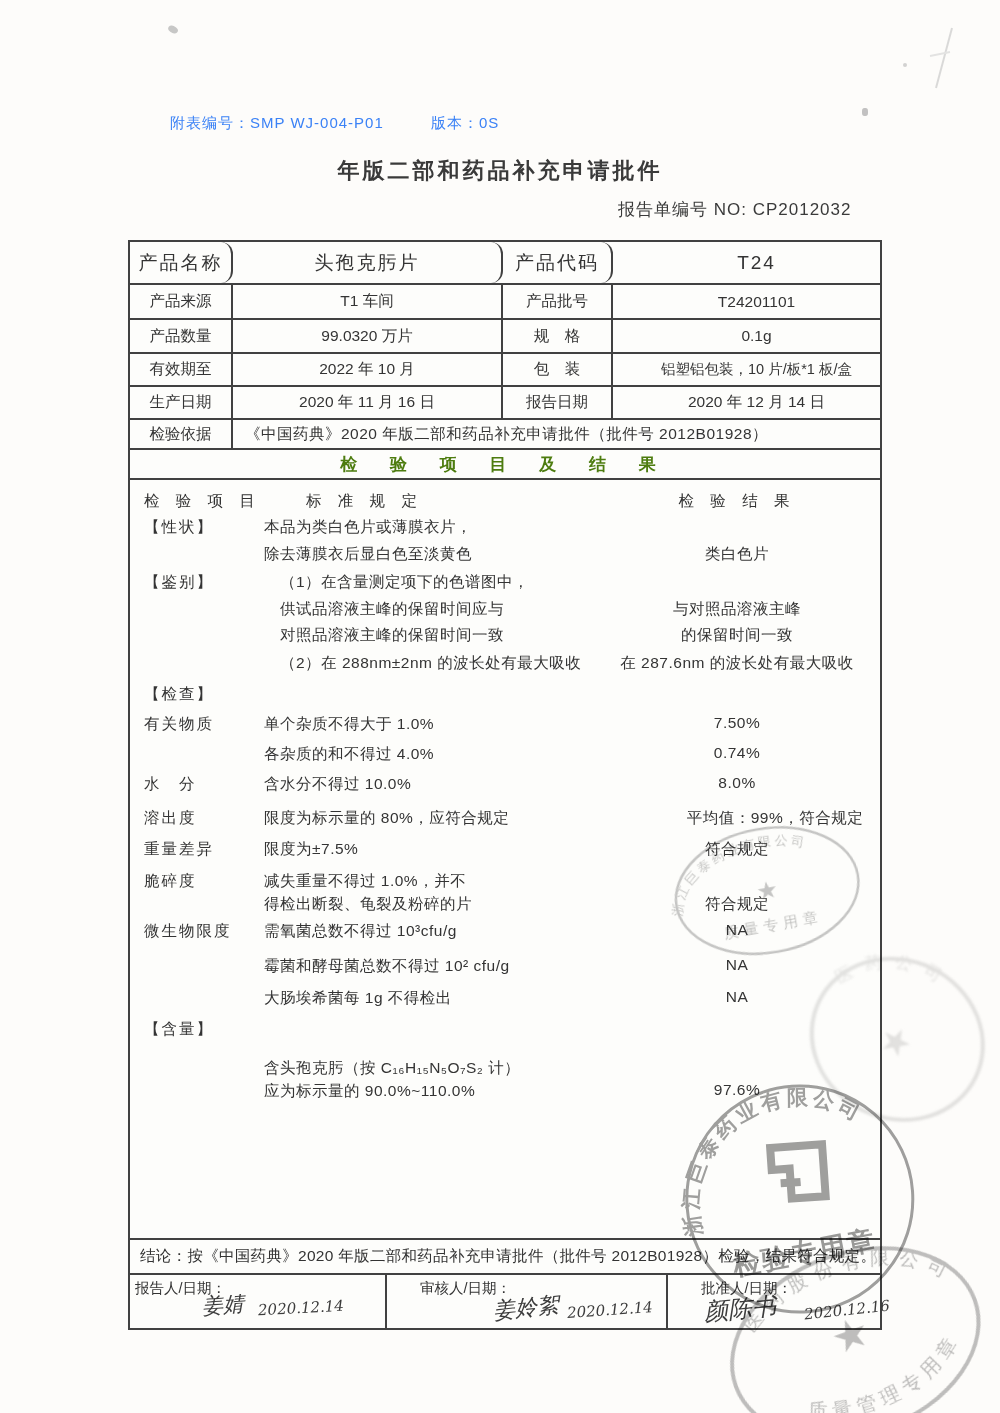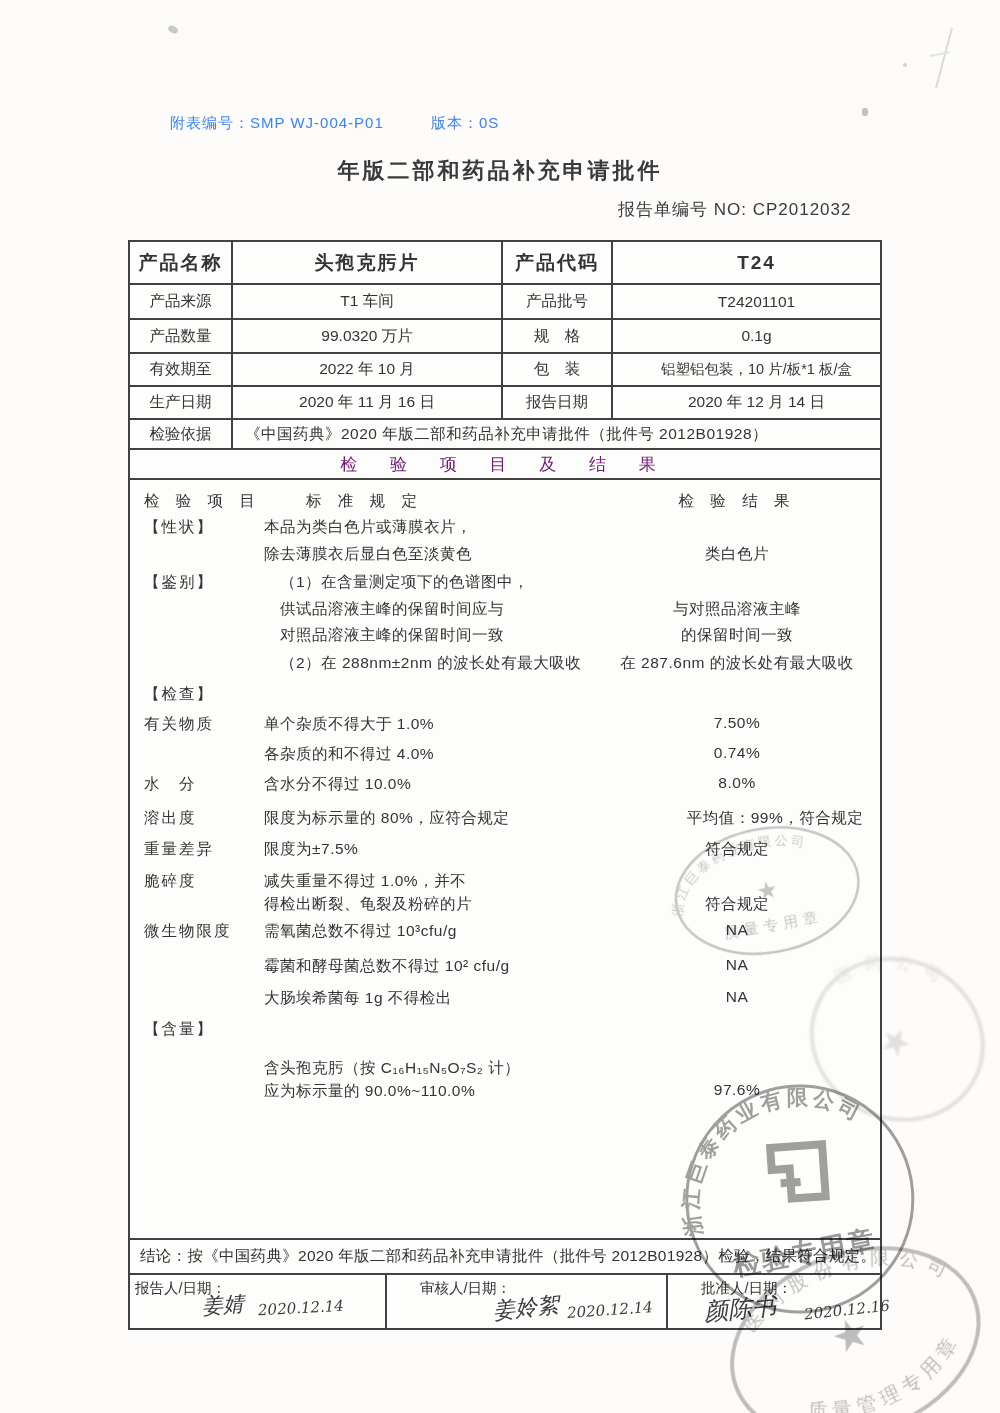--- a/index.html
+++ b/index.html
@@ -12,24 +12,24 @@
         font-size:22px;font-weight:bold;letter-spacing:3px;color:#3a3a3a;}
   .report-no{position:absolute;left:618px;top:198px;font-size:17px;color:#3a3a3a;letter-spacing:1px;}
   
   .tbl{position:absolute;left:128px;top:240px;width:754px;height:1090px;
        border:2px solid #414141;box-sizing:border-box;background:rgba(255,255,255,0.25);}
   .tr{display:flex;border-bottom:2px solid #414141;box-sizing:border-box;}
   .td{border-right:2px solid #414141;box-sizing:border-box;display:flex;align-items:center;
       justify-content:center;text-align:center;font-size:15.5px;color:#343434;}
   .td.last{border-right:none;}
   .c1{width:103px;}.c2{width:270px;}.c3{width:110px;}.c4{flex:1;padding-left:20px;}
-  .r-first .td{font-size:19px;font-weight:bold;letter-spacing:2px;}
+  .r-first .td{font-size:19px;font-weight:normal;letter-spacing:2px;border-radius:12px;}
   .basis-val{justify-content:flex-start;padding-left:12px;text-align:left;letter-spacing:0.5px;}
   .band{display:flex;align-items:center;justify-content:center;border-bottom:2px solid #414141;
-        box-sizing:border-box;font-size:17px;font-weight:normal;letter-spacing:14px;color:#701a75;}
+        box-sizing:border-box;font-size:17px;font-weight:bold;letter-spacing:14px;color:#4d7c0f;}
   
   .items{position:relative;height:760px;border-bottom:2px solid #414141;box-sizing:border-box;}
   .line{position:absolute;left:0;right:0;height:22px;font-size:15.5px;color:#343434;}
   .line .it{position:absolute;left:14px;width:140px;letter-spacing:2px;}
   .line .sd{position:absolute;left:134px;width:330px;letter-spacing:0.5px;white-space:nowrap;}
   .line .rs{position:absolute;left:462px;width:290px;text-align:center;letter-spacing:0.5px;}
   .items-header .it,.items-header .sd,.items-header .rs{letter-spacing:6px;color:#333;}
   .items-header .sd{left:176px;width:200px;}
   
   .concl{height:35px;display:flex;align-items:center;padding-left:10px;font-size:15.5px;

